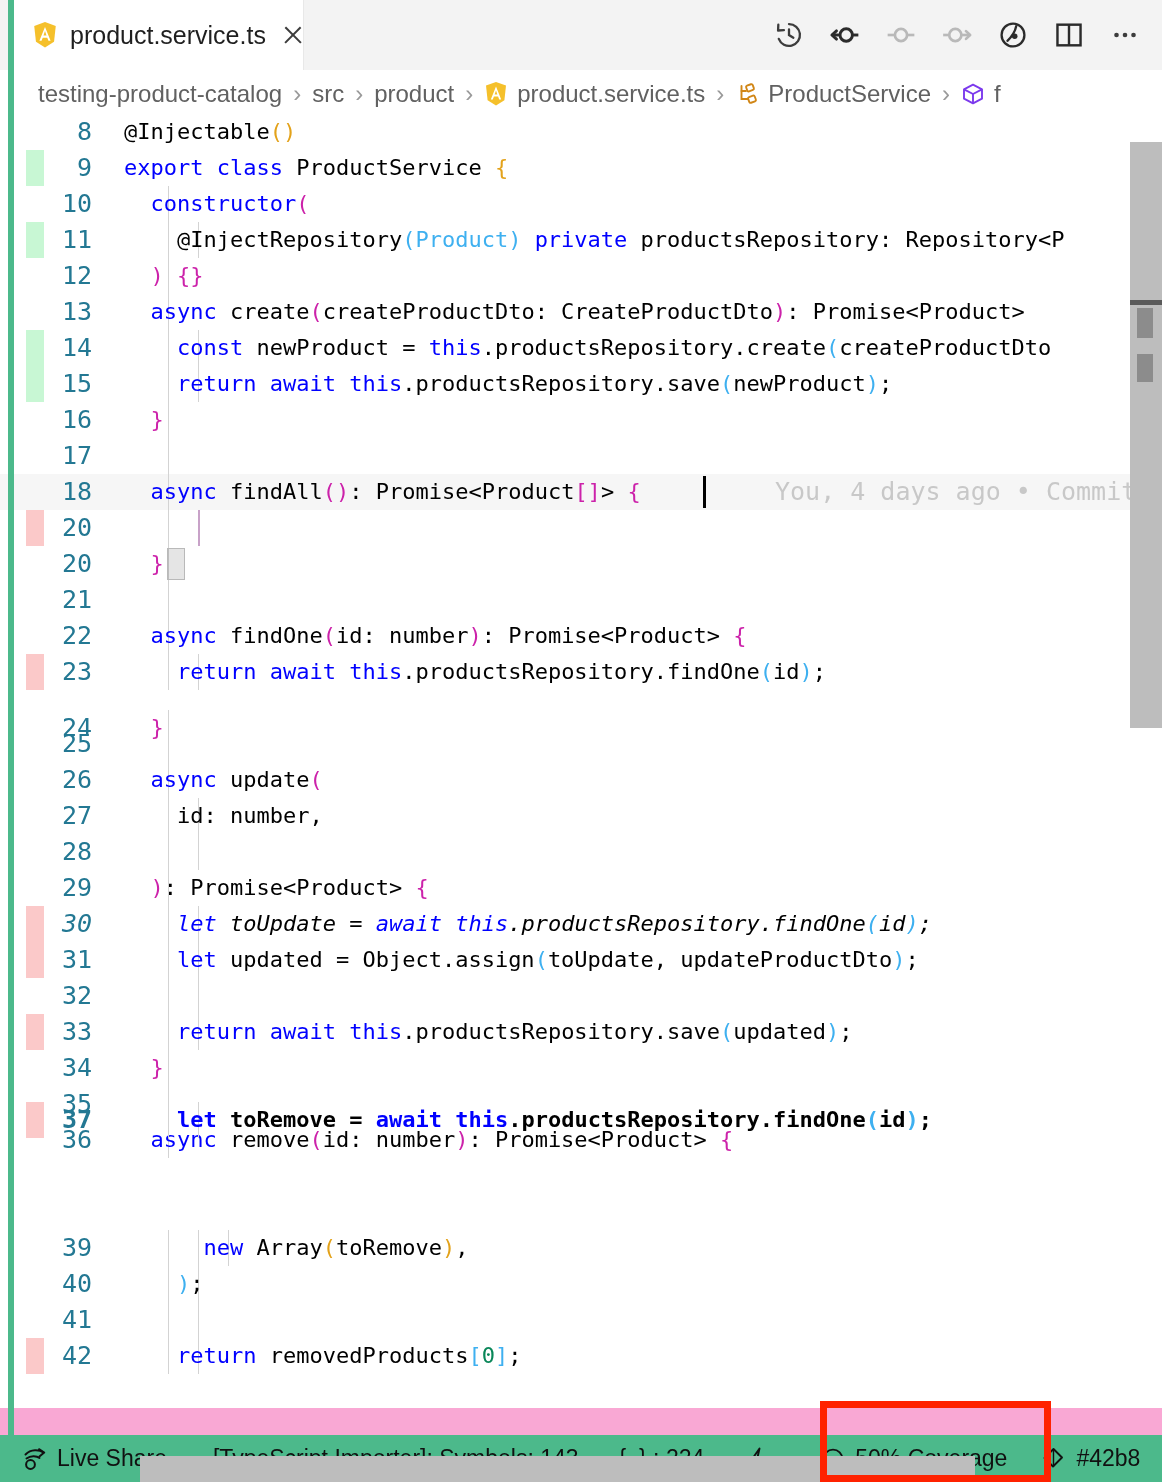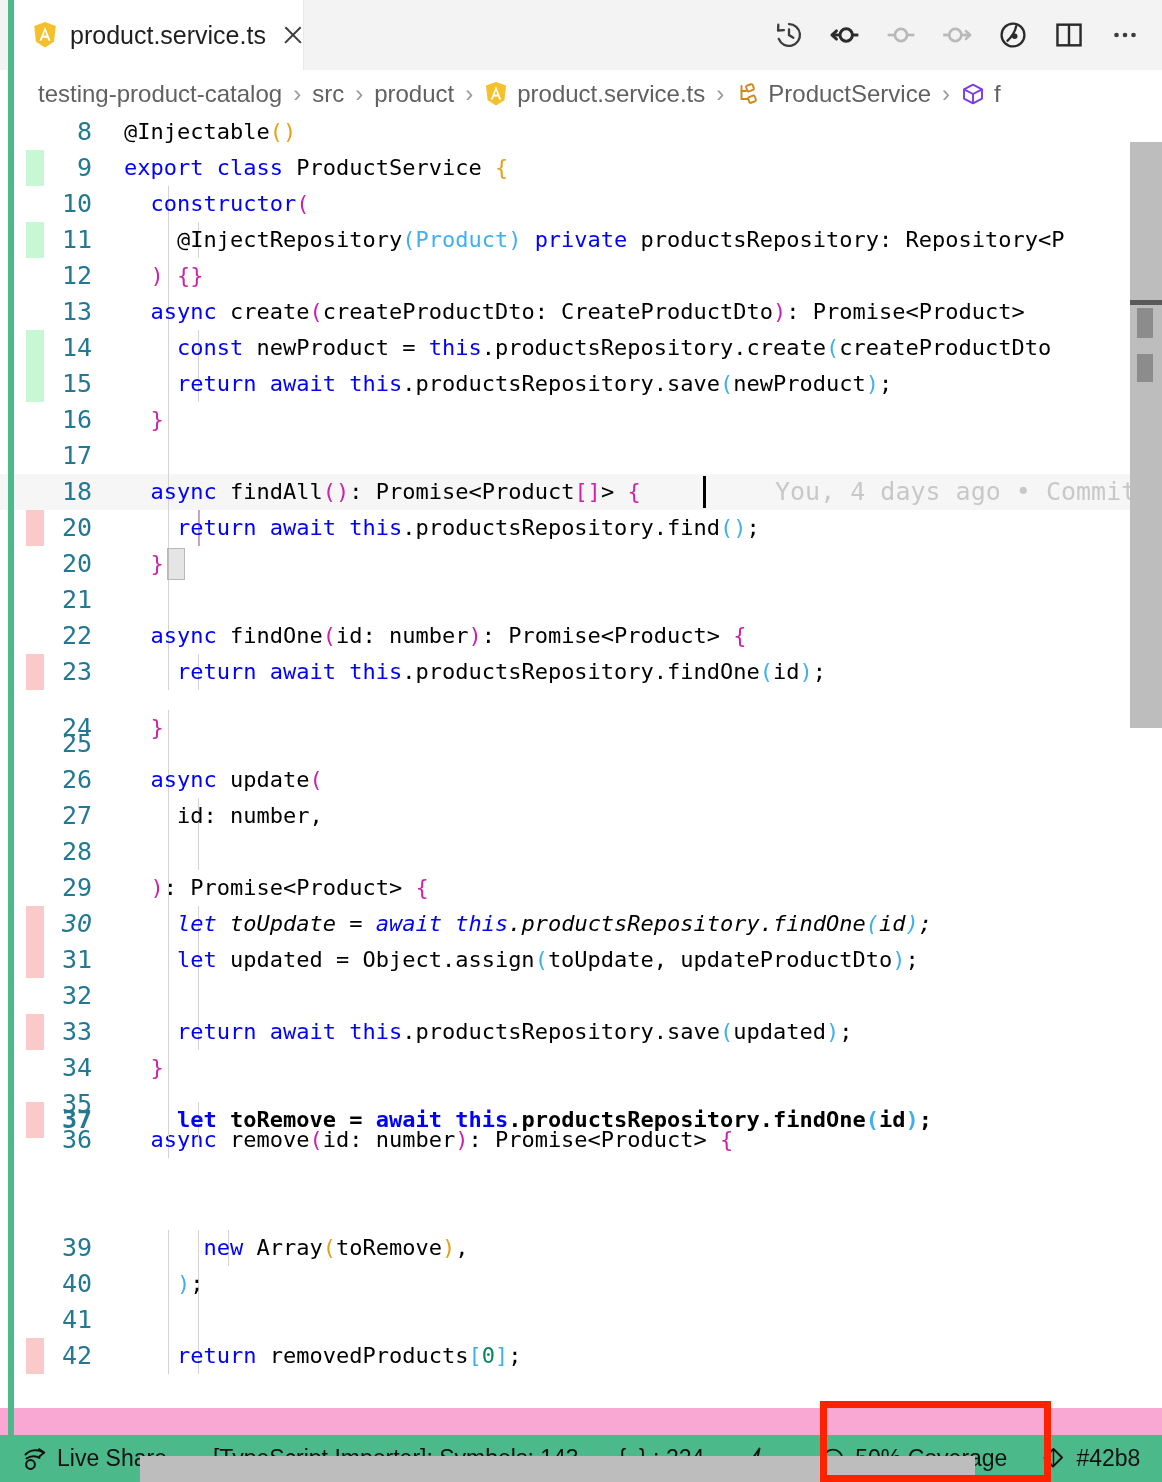--- a/index.html
+++ b/index.html
@@ -393,21 +393,20 @@
         <div class="row current" style="top: 356px;">
           <div class="lnum">18</div>
           <div class="ig" style="left: 168px;"></div>
           <div class="code"><span class="pun">  </span><span class="kw">async</span><span class="pun"> findAll</span><span class="br1">()</span><span class="pun">: Promise&lt;Product</span><span class="br1">[]</span><span class="pun">&gt; </span><span class="br1">{</span></div>
         </div>
         <div class="row" style="top: 392px;">
           <div class="cov miss"></div>
           <div class="lnum">20</div>
           <div class="ig" style="left: 168px;"></div>
           <div class="ig active" style="left: 198.2px;"></div>
-          <div class="code"><span class="pun">    </span><span class="kw">return</span><span class="pun"> </span><span class="kw">await</span><span class="pun"> </span><span class="kw">this</span><span class="pun">.productsRepository.find</span><span class="br2">()</span><span class="pun">;</span></div>
         </div>
         <div class="row" style="top: 428px;">
           <div class="lnum">20</div>
           <div class="ig" style="left: 168px;"></div>
           <div class="code"><span class="pun">  </span><span class="br1">}</span></div>
         </div>
         <div class="row" style="top: 464px;">
           <div class="lnum">21</div>
           <div class="ig" style="left: 168px;"></div>
           <div class="code"></div>

